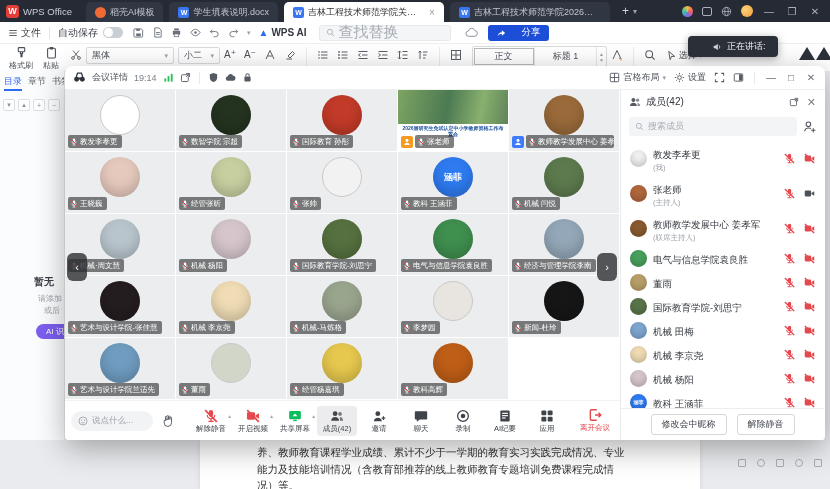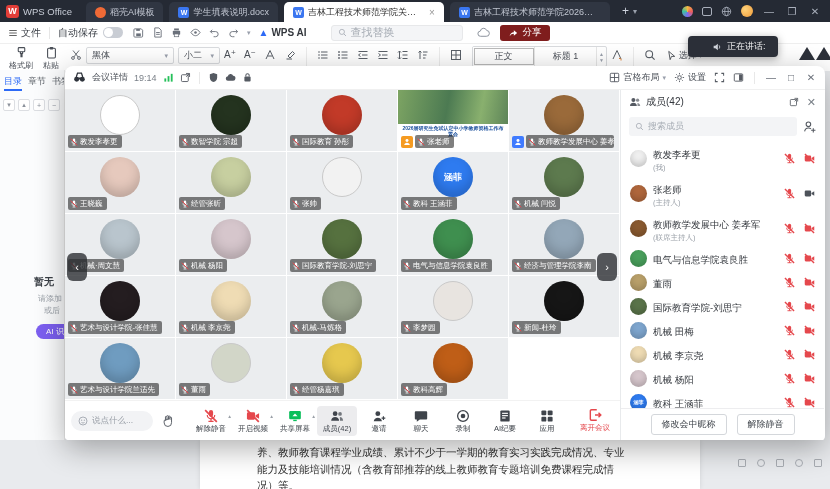--- a/index.html
+++ b/index.html
@@ -44,26 +44,26 @@
   .toggle::after{content:"";position:absolute;left:1px;top:1px;width:9px;height:9px;border-radius:50%;background:#fff;}
   .mb-icons{display:flex;align-items:center;gap:8px;margin-left:10px;color:#6a707a;}
   .mb-icons .ic{width:11px;height:11px;}
   .mb-chev{font-size:7px;color:#9aa0ac;}
   .menu-tabs{display:flex;align-items:center;gap:0;margin-left:26px;}
   .menu-tab{padding:0 9px;height:22px;display:flex;align-items:center;position:relative;white-space:nowrap;}
   .menu-tab.active{color:#2d6af6;font-weight:bold;}
   .menu-tab.active::after{content:"";position:absolute;left:9px;right:9px;bottom:0;height:2px;background:#2d6af6;}
   .wps-ai{display:flex;align-items:center;gap:3px;margin-left:8px;font-weight:bold;color:#33373d;white-space:nowrap;}
   .ai-logo{color:#2d6af6;font-weight:bold;font-style:italic;font-size:10px;}
-  .mb-search{margin-left:24px;width:132px;height:16px;background:#f4f5f7;border:1px solid #e7e8ea;border-radius:3px;
-             display:flex;align-items:center;gap:4px;padding:0 6px;color:#a7adb5;font-size:11px;}
+  .mb-search{margin-left:12px;width:132px;height:16px;background:#f4f5f7;border:1px solid #e7e8ea;border-radius:3px;
+             display:flex;align-items:center;gap:4px;padding:0 6px;color:#a7adb5;font-size:15px;}
   .mb-search .ic{width:9px;height:9px;}
   .mb-cloud{width:13px;height:13px;color:#8b919b;margin-left:14px;}
-  .share-btn{margin-left:10px;height:16px;background:#7f1d1d;color:#fff;border-radius:3px;display:flex;
-             align-items:center;gap:5px;padding:0 8px;font-size:9.5px;}
+  .share-btn{margin-left:10px;height:16px;background:#1d4ed8;color:#fff;border-radius:3px;display:flex;
+             align-items:center;gap:16px;padding:0 8px;font-size:9.5px;}
   .share-btn .ic{width:10px;height:10px;}
 
   
   .fmtbar{position:absolute;left:0;top:44px;width:830px;height:27px;background:#fff;display:flex;
           align-items:flex-start;padding:2px 6px 0 6px;font-size:8px;color:#4a4f57;}
   .stackbtn{display:flex;flex-direction:column;align-items:center;width:30px;gap:1px;}
   .stackbtn .ic{width:13px;height:13px;color:#4a4f57;}
   .fmt-sep{width:1px;height:20px;background:#ececec;margin:1px 6px 0 6px;}
   .fontbox{width:88px;height:17px;border:1px solid #d9dbde;border-radius:2px;display:flex;align-items:center;
            justify-content:space-between;padding:0 5px;font-size:9px;margin-top:1px;}

